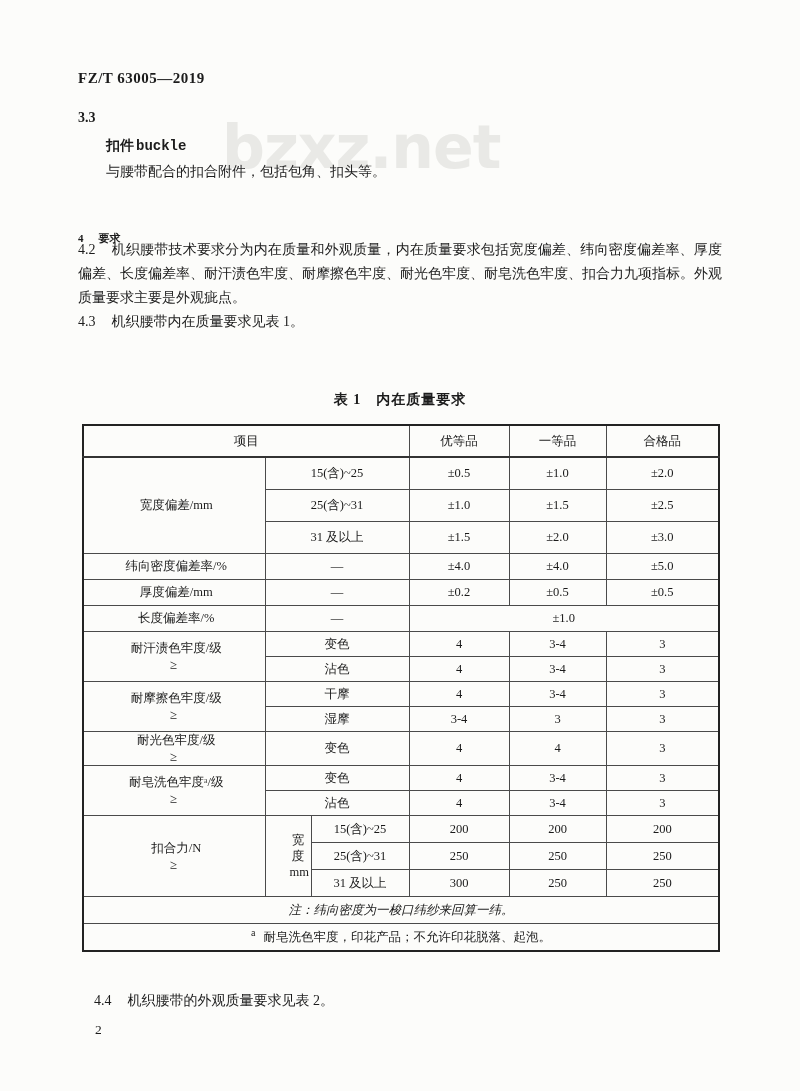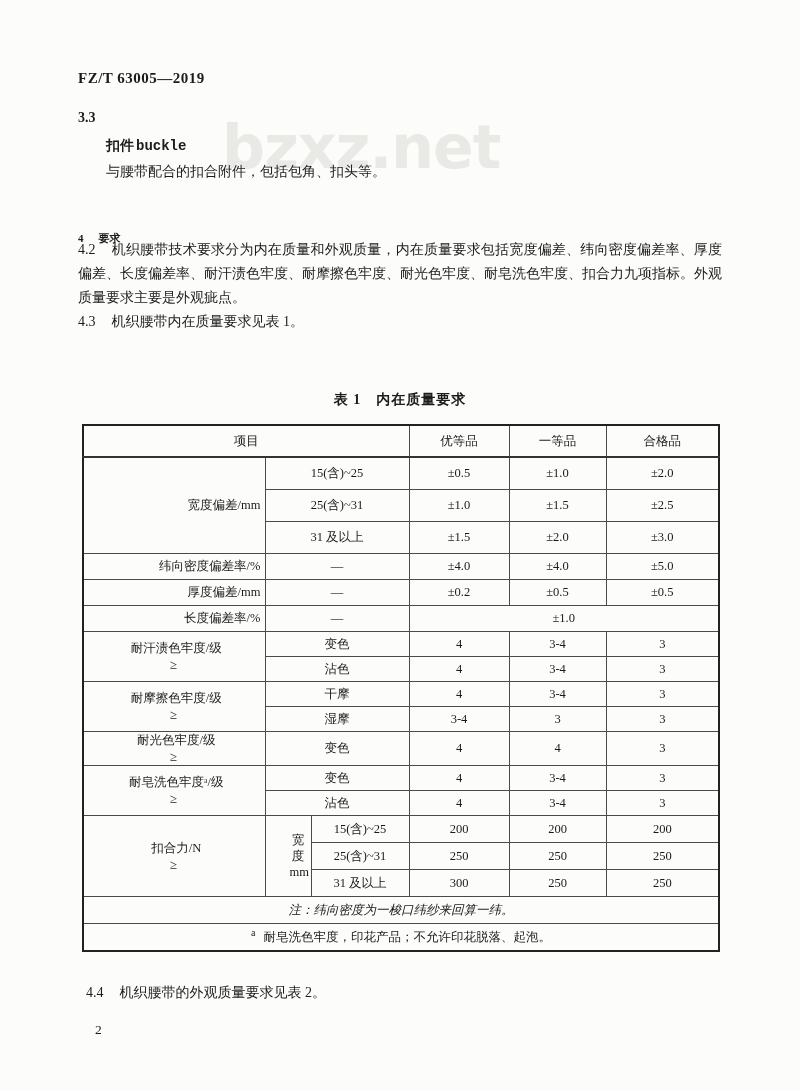--- a/index.html
+++ b/index.html
@@ -37,34 +37,34 @@
   table.qt{
     position:absolute;left:82px;top:424px;width:636px;
     border-collapse:collapse;table-layout:fixed;
     font-size:12.5px;color:#1a1a1a;
   }
   table.qt td{
     border:1px solid #4a4a4a;text-align:center;vertical-align:middle;
     padding:0 4px;overflow:hidden;
   }
   table.qt{border:2px solid #222;padding-left:36px;}
-  table.qt td.lbl{text-align:right;padding-left:8px;margin-top:16px;}
+  table.qt td.lbl{text-align:center;padding-left:8px;margin-top:16px;}
   tr.hdr td{height:30px;border-bottom:2px solid #333;}
   tr.h33 td{height:31px;}
   tr.h27 td{height:25px;}
   tr.h26 td{height:24px;}
   tr.h28 td{height:26px;}
   td.gte .gwrap{display:flex;justify-content:space-between;align-items:center;width:100%;flex-direction:column;}
   td.gte .gsym{padding-right:6px;font-size:13px;}
   td.wcol span{display:block;line-height:16px;margin-left:20px;}
   td.noteline{border-top:2px solid #333;font-style:italic;}
   td.note{text-align:left;padding-left:30px;height:26px;font-size:12.5px;}
   td.note .mk{font-size:10px;vertical-align:super;margin-right:8px;}
   .clause44{position:absolute;left:78px;top:973px;width:644px;font-size:14px;line-height:24px;}
-  .clause44 p{margin:8px;}
+  .clause44 p{margin:16px;}
   .page-num{position:absolute;left:95px;top:1022px;font-size:13.5px;}
 </style>
 </head>
 <body>
 
 <div class="page">
 
   <div class="watermark">bzxz.net</div>
 
   <div class="content">

